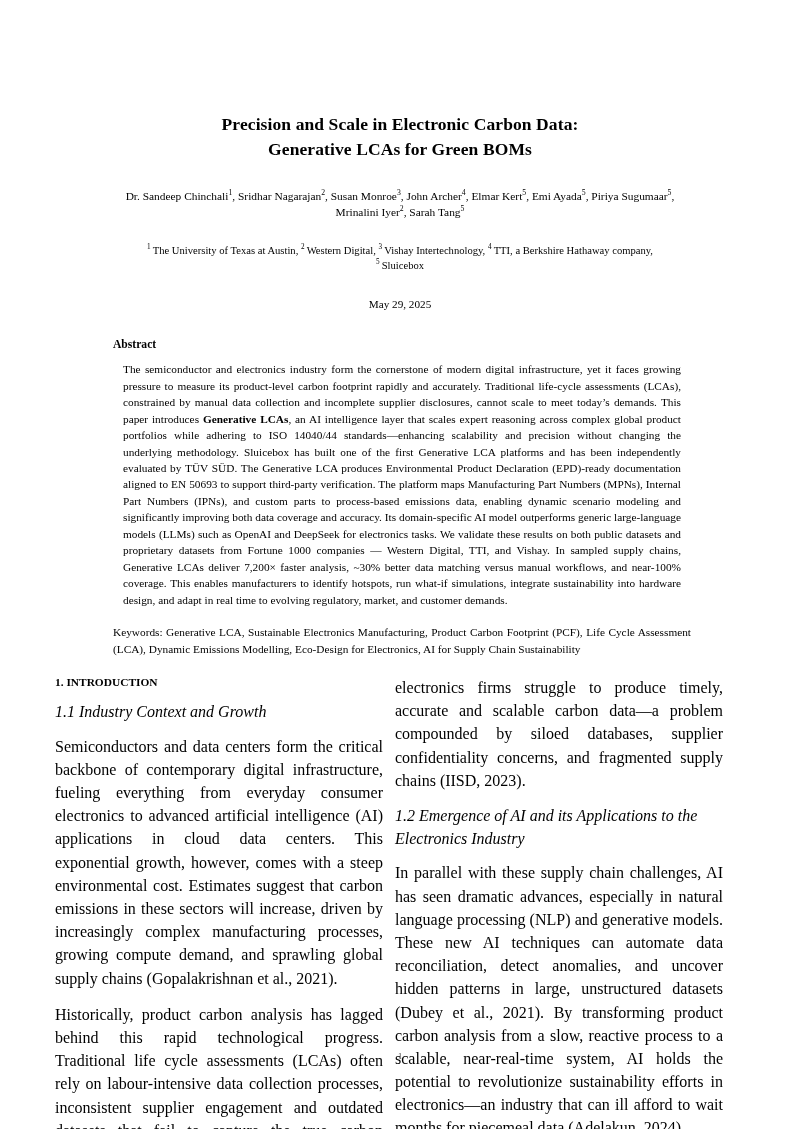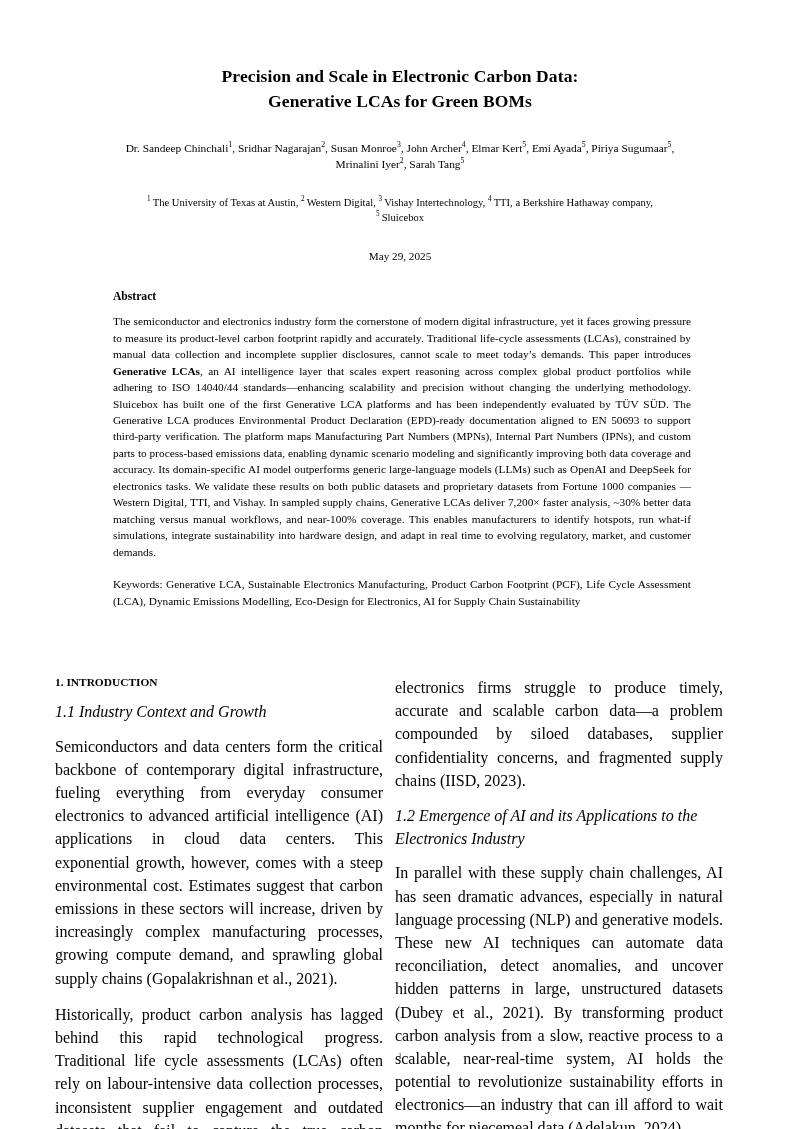--- a/index.html
+++ b/index.html
@@ -15,21 +15,21 @@
     position: relative;
     width: 800px;
     height: 1129px;
     background: #ffffff;
     overflow: hidden;
     box-sizing: border-box;
   }
 
   
   .title-block {
-    padding-top: 64px;
+    padding-top: 112px;
     text-align: center;
   }
   .paper-title {
     font-size: 17.5px;
     font-weight: bold;
     line-height: 1.42;
     margin: 0 auto;
     width: 640px;
     letter-spacing: 0.1px;
   }
@@ -67,21 +67,21 @@
   }
   .abstract-heading {
     font-size: 11.6px;
     font-weight: bold;
     margin: 0 0 10px 0;
   }
   .abstract-body {
     font-size: 11.3px;
     line-height: 1.46;
     text-align: justify;
-    margin: 0;
+    margin: 10px;
   }
   .abstract-body b { font-weight: bold; }
   .keywords {
     font-size: 11.3px;
     line-height: 1.46;
     text-align: justify;
     margin: 16px 0 16px 0;
   }
 
   

